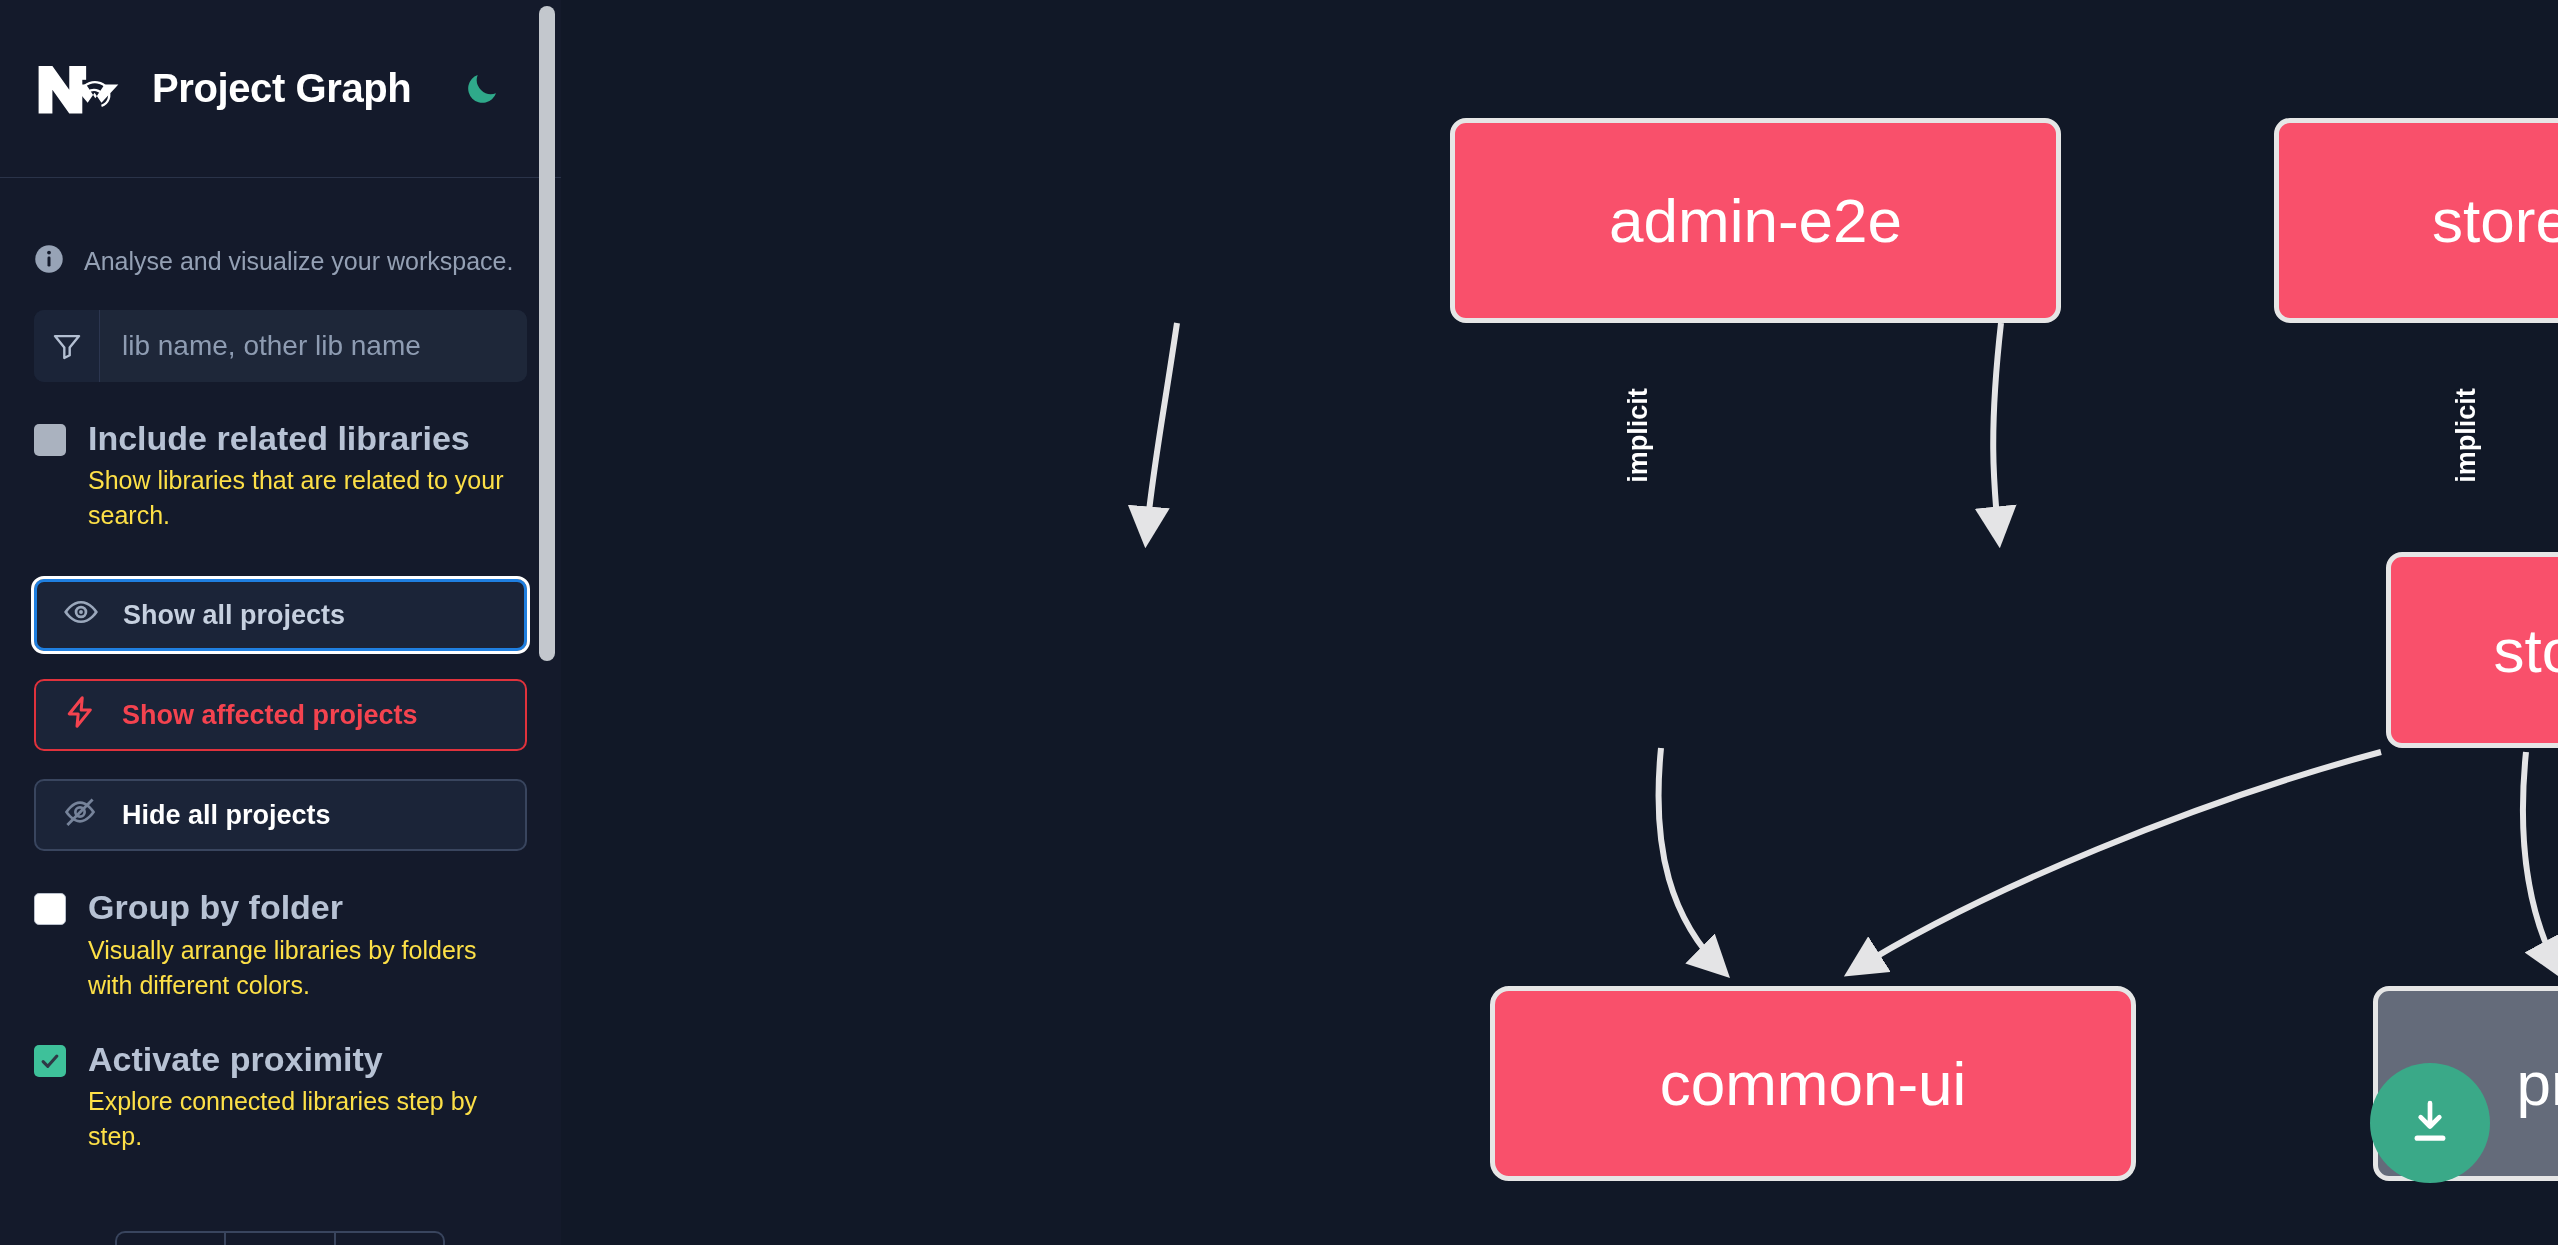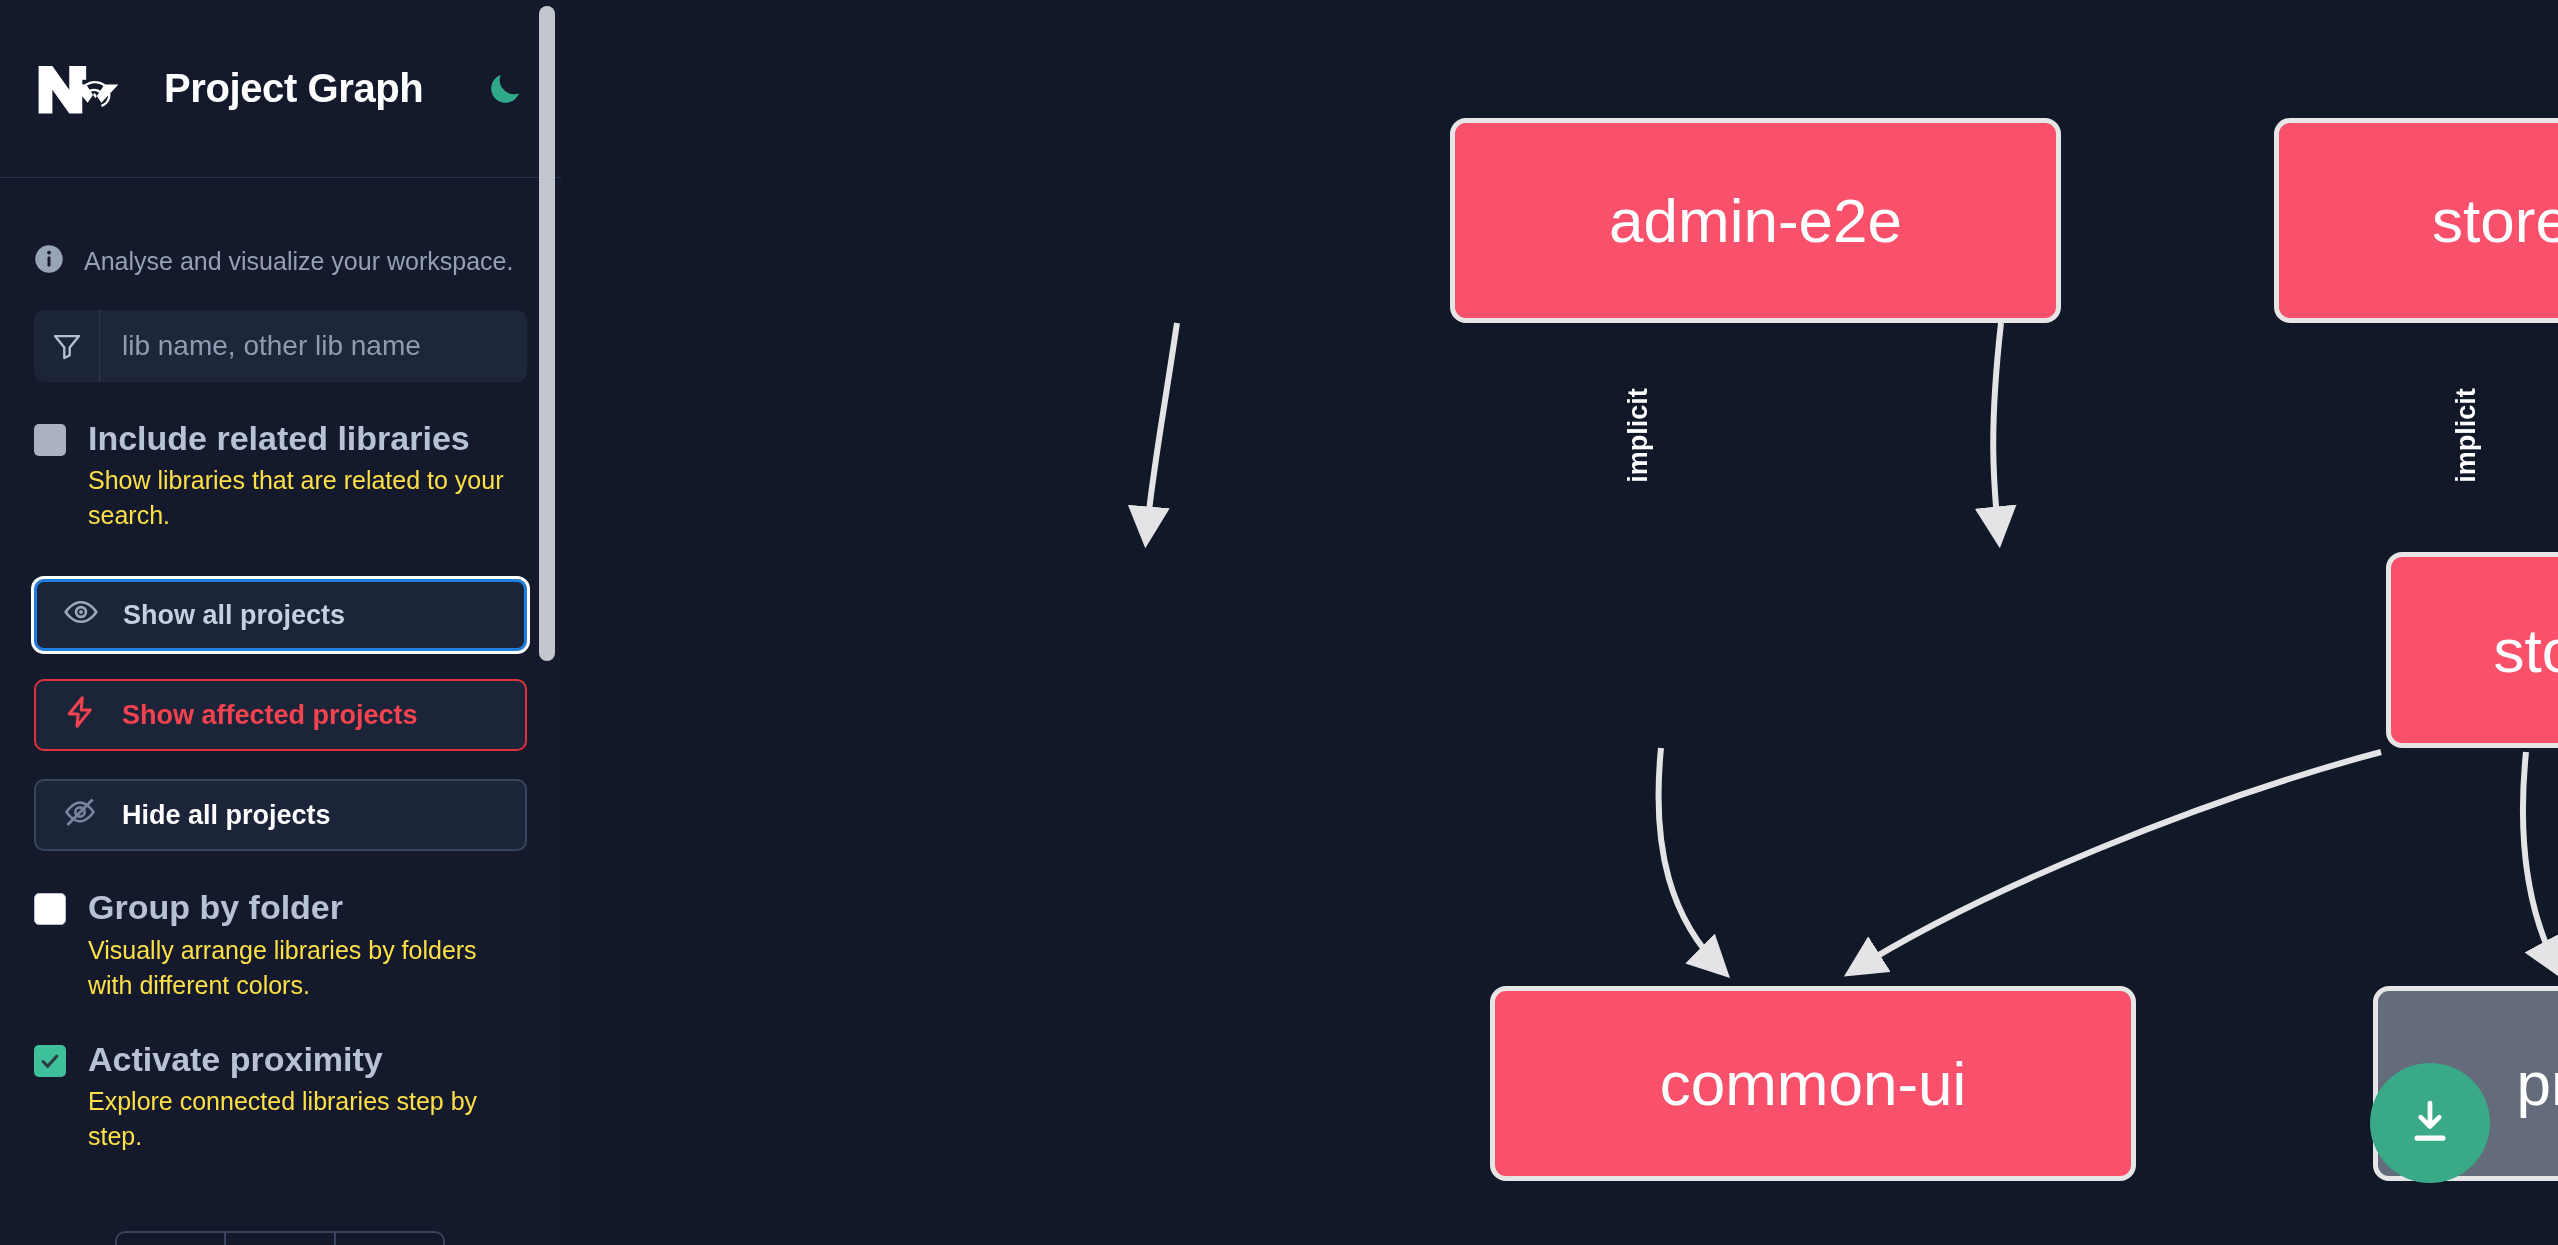--- a/index.html
+++ b/index.html
@@ -37,21 +37,21 @@
     overflow: hidden;
   }
 
   .sb-header {
     height: 178px;
     display: flex;
     align-items: center;
     padding: 0 34px;
     border-bottom: 1px solid #2a3349;
     background: #141a2b;
-    gap: 38px;
+    gap: 26px;
   }
 
   .nx-logo {
     width: 92px;
     height: 62px;
     flex: 0 0 92px;
     display: block;
   }
 
   .app-title {
@@ -448,21 +448,21 @@
 
     <div class="node app" style="left:1713px; top:118px; width:578px; height:205px;">
       <span>store-e2e</span>
     </div>
 
 
     <div class="node app" style="left:1825px; top:552px; width:353px; height:196px;">
       <span>store</span>
     </div>
 
-    <div class="node app" style="left:929px; top:986px; width:646px; height:195px;">
+    <div class="node app" style="left:929px; top:986px; width:646px; height:195px;border-radius:19px;">
       <span>common-ui</span>
     </div>
 
     <div class="node lib" style="left:1812px; top:986px; width:525px; height:195px;">
       <span>products</span>
     </div>
 
     <div class="edge-label" style="left:1030px; top:420px;">implicit</div>
 
     <div class="edge-label" style="left:1858px; top:420px;">implicit</div>

